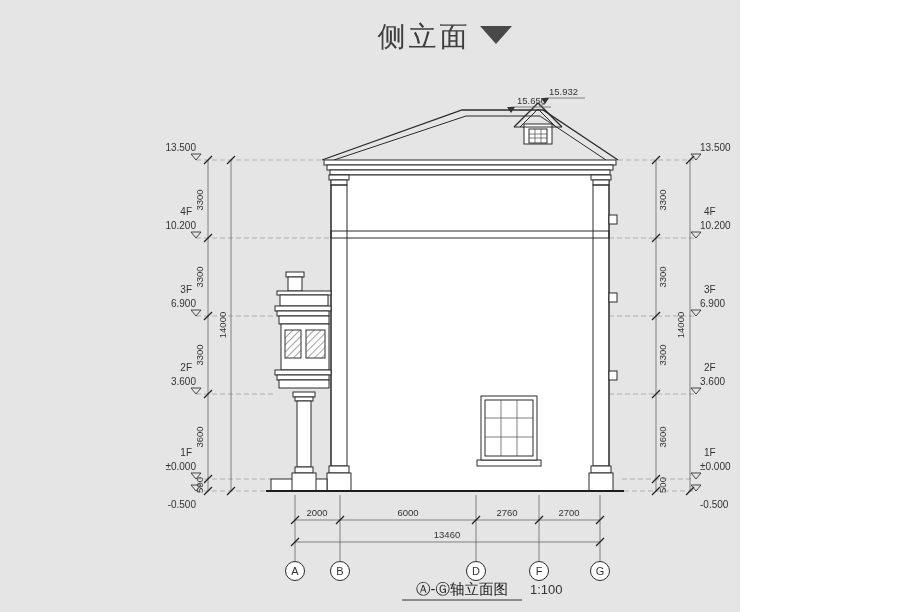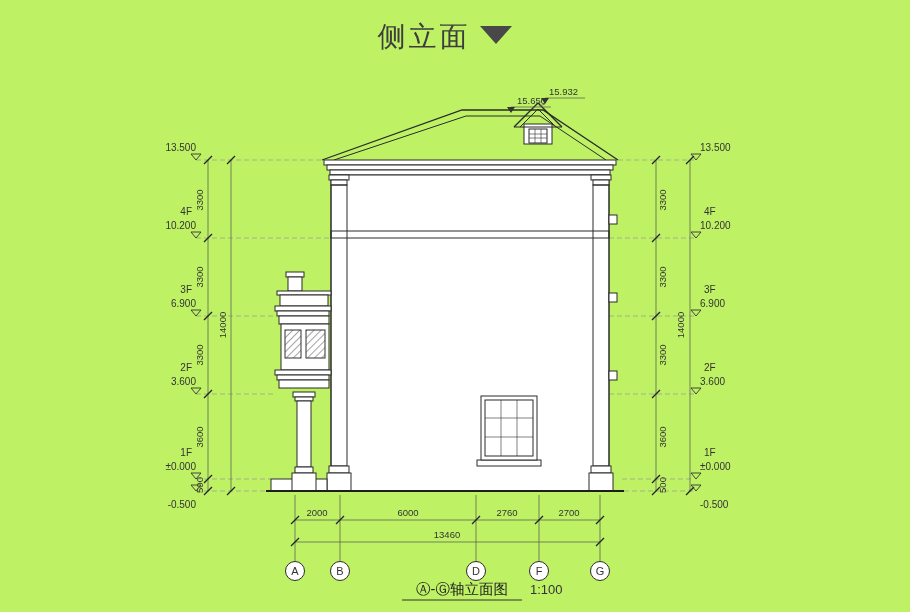--- a/index.html
+++ b/index.html
@@ -1,16 +1,16 @@
 <!DOCTYPE html>
 <html><head>
 <meta charset="utf-8">
 <style>
   html,body{margin:0;padding:0;background:#fff;}
-  .page{width:910px;height:612px;background:#bef264;position:relative;overflow:hidden;}
+  .page{width:740px;height:612px;background:#e5e5e5;position:relative;overflow:hidden;}
   svg{display:block;}
   text{font-family:"Liberation Sans","DejaVu Sans",sans-serif;fill:#333;}
   .title{font-size:28px;fill:#3d3d3d;letter-spacing:3px;}
   .title-tri{fill:#484848;}
   .t9{font-size:9.5px;}
   .t10{font-size:10px;}
   .t11{font-size:11px;}
   .t13{font-size:13px;}
   .t14{font-size:14.5px;fill:#222;}
   .ln{stroke:#2b2b2b;stroke-width:1;fill:none;}

